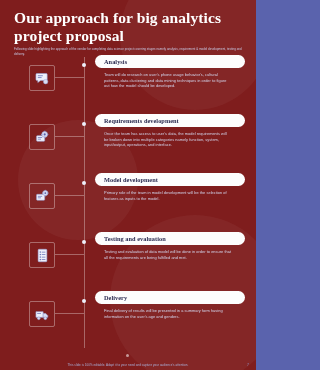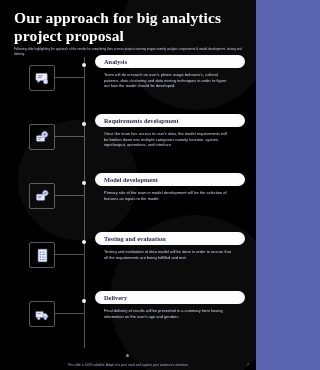--- a/index.html
+++ b/index.html
@@ -10,21 +10,21 @@
     width: 256px;
     height: 370px;
     overflow: hidden;
     background: #5a63ad;
     font-family: "Liberation Sans", sans-serif;
     position: relative;
   }
   .slide {
     position: absolute;
     inset: 0;
-    background: #000000;
+    background: #7f1d1d;
     overflow: hidden;
   }
   
   .blob {
     position: absolute;
     border-radius: 50%;
     background: rgba(255,255,255,0.045);
     pointer-events: none;
   }
   .blob.b1 { width: 150px; height: 150px; left: 120px; top: -40px; }

